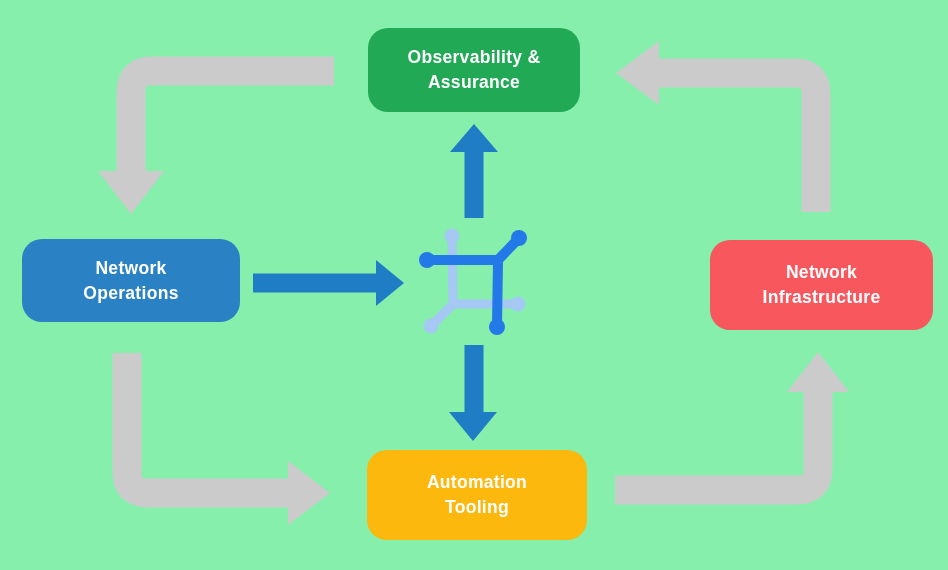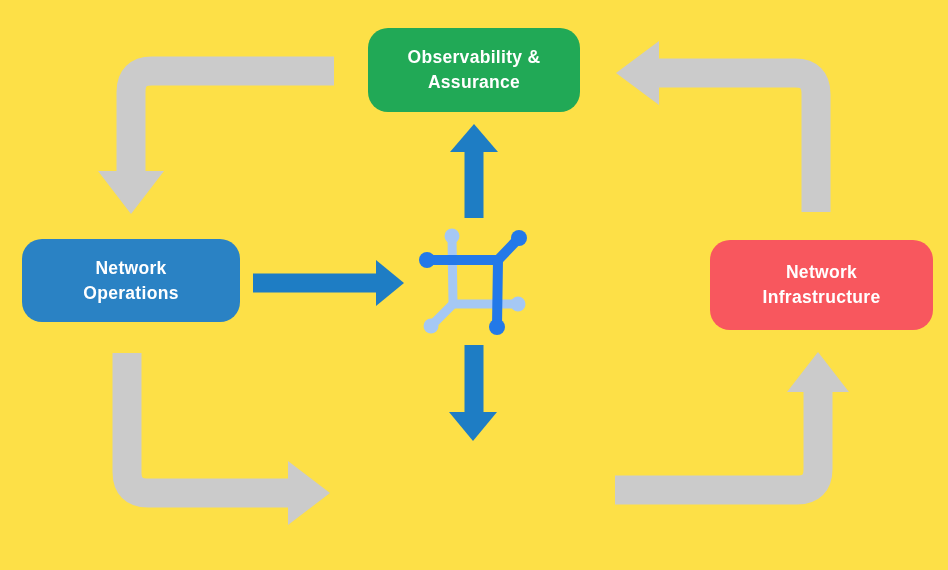--- a/index.html
+++ b/index.html
@@ -5,21 +5,21 @@
   html, body {
     margin: 0;
     padding: 0;
     background: #000000;
     font-family: "Liberation Sans", sans-serif;
   }
   .canvas {
     position: relative;
     width: 948px;
     height: 570px;
-    background: #fde047;
+    background: #86efac;
     overflow: hidden;
   }
   .layer {
     position: absolute;
     left: 0;
     top: 0;
   }
   .pipe {
     fill: none;
     stroke: currentColor;
@@ -129,14 +129,18 @@
   <div class="node" style="left: 22px; top: 239px; width: 218px; height: 83px; background-color: rgb(42, 130, 196);">
     <span class="label">Network
 Operations</span>
   </div>
 
   <div class="node" style="left: 710px; top: 240px; width: 223px; height: 90px; background-color: rgb(248, 87, 94);">
     <span class="label">Network
 Infrastructure</span>
   </div>
 
+  <div class="node" style="left: 367px; top: 450px; width: 220px; height: 90px; background-color: rgb(252, 184, 12);">
+    <span class="label">Automation
+Tooling</span>
+  </div>
 
 </div>
 
 </body></html>

